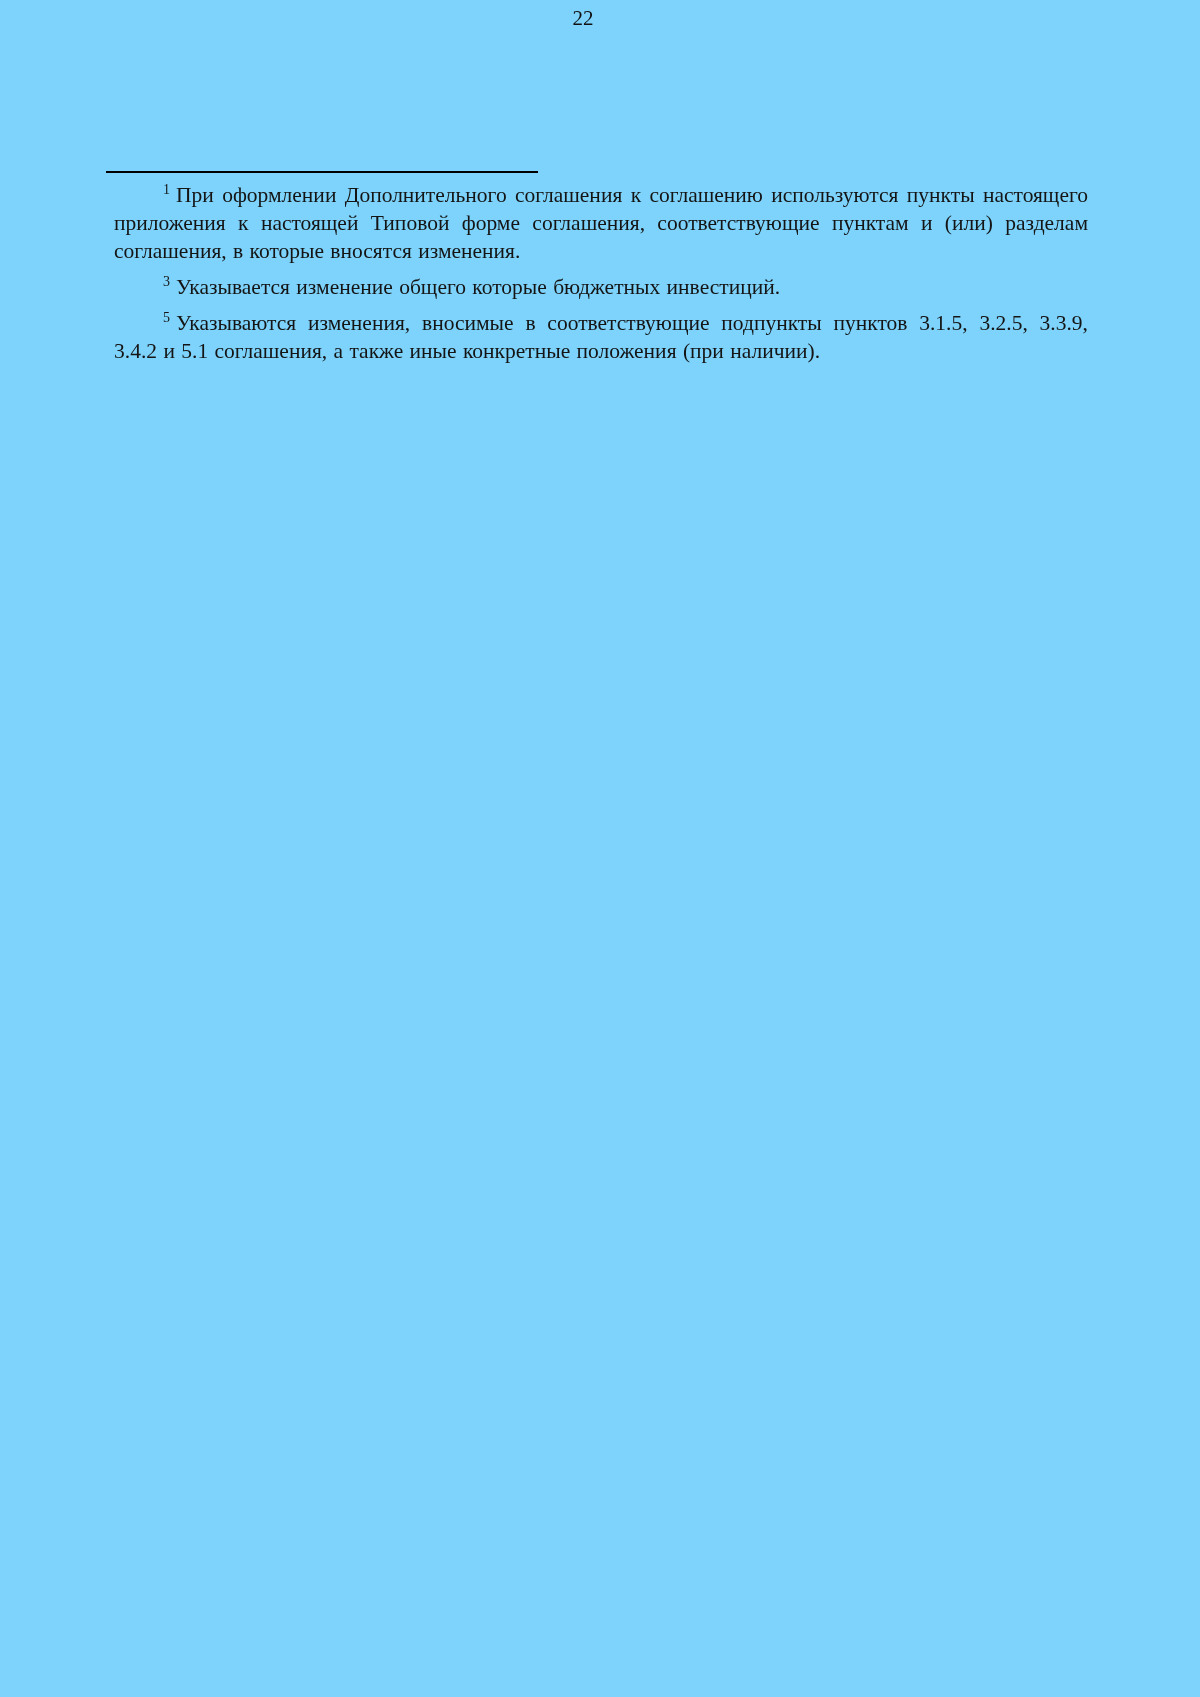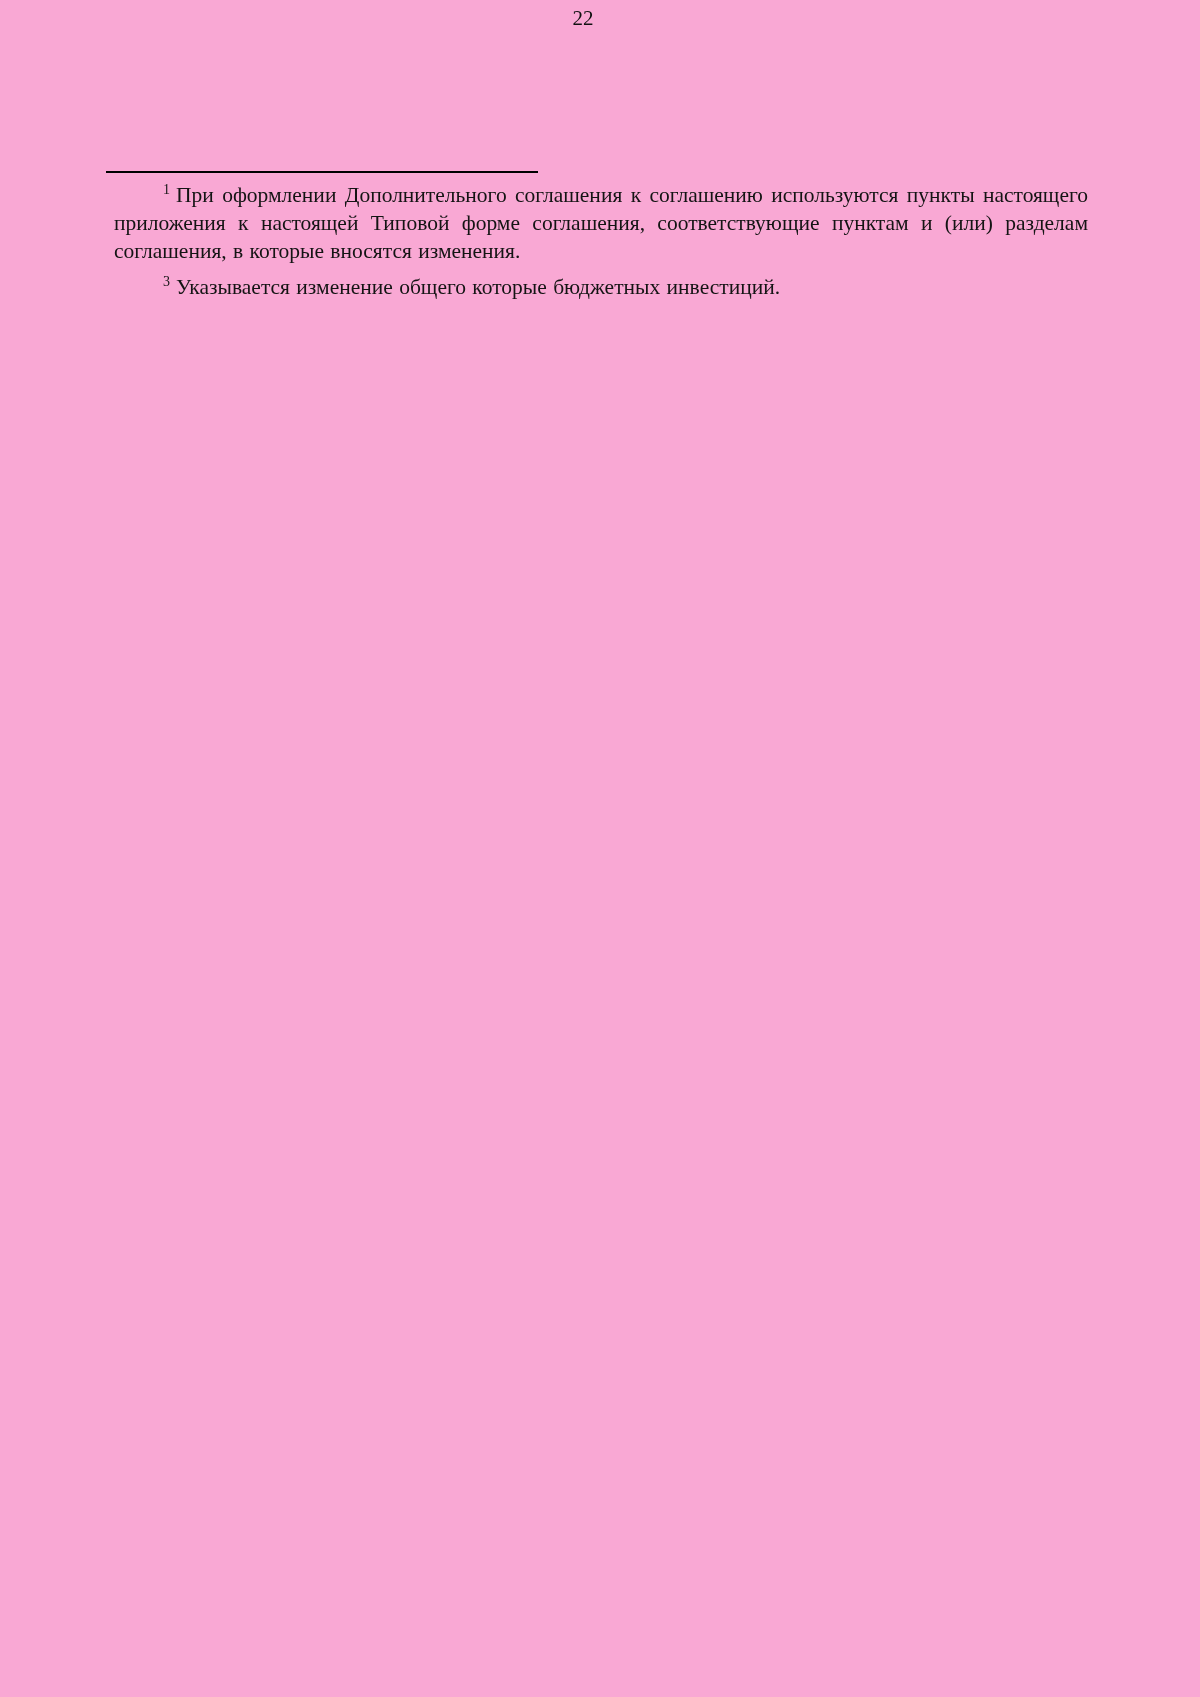--- a/index.html
+++ b/index.html
@@ -4,21 +4,21 @@
 <style>
   html, body {
     margin: 0;
     padding: 0;
     background: #ffffff;
   }
   .page {
     position: relative;
     width: 1200px;
     height: 1697px;
-    background: #f9a8d4;
+    background: #7dd3fc;
     font-family: "Liberation Serif", "DejaVu Serif", serif;
     color: #1a1a1a;
     overflow: hidden;
   }
   .page-number {
     position: absolute;
     top: 6px;
     left: 0;
     width: 1166px; 
     text-align: center;
@@ -63,16 +63,17 @@
   <div class="footnote-area">
 
     <div class="footnote-separator"></div>
 
     <p class="footnote"><sup>1</sup><span>При оформлении Дополнительного соглашения к соглашению используются пункты настоящего приложения к настоящей Типовой форме соглашения, соответствующие пунктам и (или) разделам соглашения, в которые вносятся изменения.</span></p>
 
 
     <p class="footnote"><sup>3</sup><span>Указывается изменение общего которые бюджетных инвестиций.</span></p>
 
 
+    <p class="footnote"><sup>5</sup><span>Указываются изменения, вносимые в соответствующие подпункты пунктов 3.1.5, 3.2.5, 3.3.9, 3.4.2 и 5.1 соглашения, а также иные конкретные положения (при наличии).</span></p>
 
   </div>
 
 </div>
 
 </body></html>

